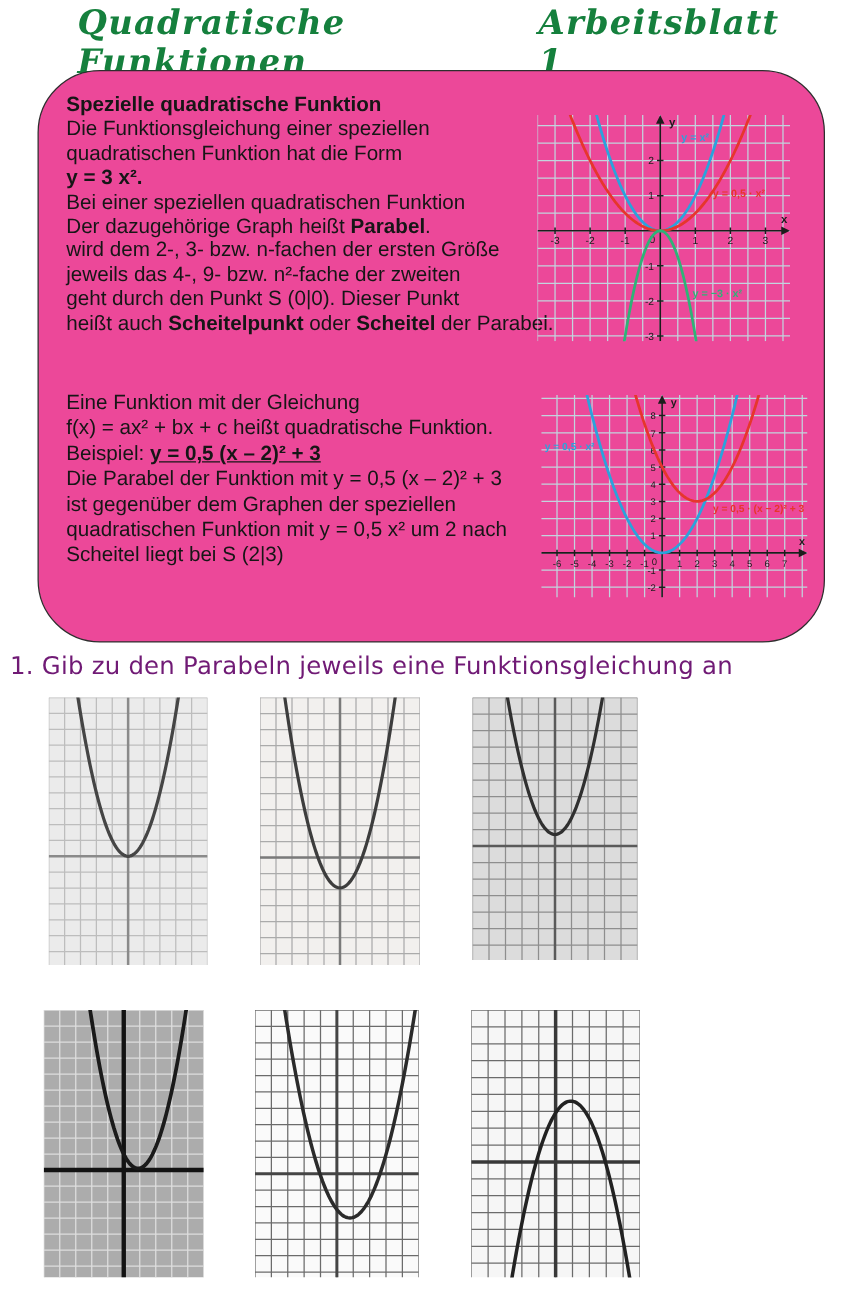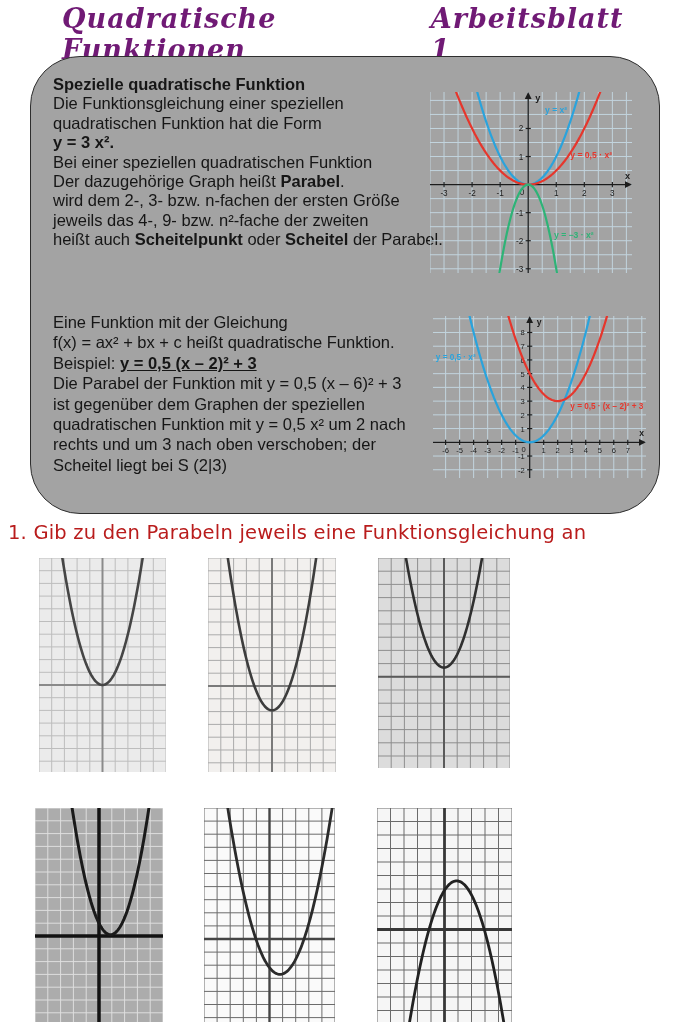--- a/index.html
+++ b/index.html
@@ -5,33 +5,33 @@
   html,body{margin:0;padding:0;}
   body{
     width:688px;height:1032px;position:relative;background:#ffffff;
     font-family:"Liberation Sans",sans-serif;color:#1a1a1a;overflow:hidden;
   }
   .title-row{
     position:absolute;left:62px;top:3px;width:570px;
     display:flex;justify-content:space-between;align-items:baseline;
     font-family:"DejaVu Serif",serif;font-style:italic;font-weight:600;
     font-size:27px;letter-spacing:1px;
-    border-bottom:2.2px solid #2b2ba6;padding-bottom:3px;color:#701a75;
+    border-bottom:2.2px solid #2b2ba6;padding-bottom:3px;color:#15803d;
   }
   .info-box{
     position:absolute;left:30px;top:56px;width:628px;height:456px;
-    border:1.6px solid #2e2e2e;border-radius:50px;background:#a3a3a3;
+    border:1.6px solid #2e2e2e;border-radius:50px;background:#ec4899;
   }
   .tblock{position:absolute;font-size:16.5px;color:#161616;}
   .lh1{line-height:19.4px;}
   .lh2{line-height:20.4px;}
   .tblock .hd{font-weight:bold;}
   .chart,.mini{position:absolute;}
   .task{
-    position:absolute;left:8px;top:521px;font-size:19.5px;color:#b91c1c;
+    position:absolute;left:8px;top:521px;font-size:19.5px;color:#701a75;
     font-family:"DejaVu Sans",sans-serif;letter-spacing:0.2px;
   }
   svg text{font-family:"Liberation Sans",sans-serif;}
 </style>
 </head>
 <body>
 
 <div class="title-row">
   <span>Quadratische Funktionen</span>
   <span>Arbeitsblatt 1</span>
@@ -41,20 +41,21 @@
   <div class="tblock lh1" style="left:22px;top:18px;width:400px;">
     <div class="hd">Spezielle quadratische Funktion</div>
     <div>
         <div><span>Die Funktionsgleichung einer speziellen</span></div>
         <div><span>quadratischen Funktion hat die Form</span></div>
         <div><span style="font-weight: bold;">y = 3 x².</span></div>
         <div><span>Bei einer speziellen quadratischen Funktion</span></div>
         <div><span>Der dazugehörige Graph heißt </span><span style="font-weight: bold;">Parabel</span><span>.</span></div>
         <div><span>wird dem 2-, 3- bzw. n-fachen der ersten Größe</span></div>
         <div><span>jeweils das 4-, 9- bzw. n²-fache der zweiten</span></div>
+        <div><span>geht durch den Punkt S (0|0). Dieser Punkt</span></div>
         <div><span>heißt auch </span><span style="font-weight: bold;">Scheitelpunkt</span><span> oder </span><span style="font-weight: bold;">Scheitel</span><span> der Parabel.</span></div>
       </div>
   </div>
   <div class="chart" style="left:399px;top:35px;"><svg width="202" height="181">
         <line x1="0" y1="0" x2="0" y2="181" stroke="#c2d4de" stroke-width="1"></line>
         <line x1="14.027777777777779" y1="0" x2="14.027777777777779" y2="181" stroke="#c2d4de" stroke-width="1"></line>
         <line x1="28.055555555555557" y1="0" x2="28.055555555555557" y2="181" stroke="#c2d4de" stroke-width="1"></line>
         <line x1="42.08333333333333" y1="0" x2="42.08333333333333" y2="181" stroke="#c2d4de" stroke-width="1"></line>
         <line x1="56.111111111111114" y1="0" x2="56.111111111111114" y2="181" stroke="#c2d4de" stroke-width="1"></line>
         <line x1="70.13888888888889" y1="0" x2="70.13888888888889" y2="181" stroke="#c2d4de" stroke-width="1"></line>
@@ -115,24 +116,23 @@
         <text x="140.27777777777777" y="65.94573643410853" fill="#e6362c" font-size="8.6" font-weight="bold" text-anchor="start">y = 0,5 · x²</text>
         <path d="M64.0 217.7 L65.0 210.5 L66.0 203.5 L67.0 196.7 L68.0 190.1 L69.0 183.8 L70.0 177.6 L71.0 171.7 L72.0 166.0 L73.0 160.5 L74.0 155.2 L75.0 150.1 L76.0 145.3 L77.0 140.6 L78.0 136.2 L79.0 132.0 L80.0 128.0 L81.0 124.2 L82.0 120.7 L83.0 117.3 L84.0 114.2 L85.0 111.2 L86.0 108.5 L87.0 106.0 L88.0 103.7 L89.0 101.6 L90.0 99.8 L91.0 98.1 L92.0 96.7 L93.0 95.5 L94.0 94.5 L95.0 93.7 L96.0 93.1 L97.0 92.8 L98.0 92.6 L99.0 92.7 L100.0 93.0 L101.0 93.4 L102.0 94.2 L103.0 95.1 L104.0 96.2 L105.0 97.6 L106.0 99.1 L107.0 100.9 L108.0 102.9 L109.0 105.1 L110.0 107.5 L111.0 110.1 L112.0 113.0 L113.0 116.0 L114.0 119.3 L115.0 122.8 L116.0 126.5 L117.0 130.4 L118.0 134.6 L119.0 138.9 L120.0 143.5 L121.0 148.2 L122.0 153.2 L123.0 158.4 L124.0 163.8 L125.0 169.5 L126.0 175.3 L127.0 181.4 L128.0 187.6 L129.0 194.1 L130.0 200.8 L131.0 207.7 L132.0 214.8 " fill="none" stroke="#2eb377" stroke-width="2.2" stroke-linecap="round"></path>
         <text x="124.00555555555555" y="145.92248062015503" fill="#2eb377" font-size="8.6" font-weight="bold" text-anchor="start">y = −3 · x²</text>
       </svg></div>
 
   <div class="tblock lh2" style="left:22px;top:255px;width:400px;">
     <div>
         <div><span>Eine Funktion mit der Gleichung</span></div>
         <div><span>f(x) = ax² + bx + c heißt quadratische Funktion.</span></div>
         <div><span>Beispiel: </span><span style="font-weight: bold; text-decoration: underline;">y = 0,5 (x – 2)² + 3</span></div>
-        <div><span>Die Parabel der Funktion mit y = 0,5 (x – 6)² + 3</span></div>
+        <div><span>Die Parabel der Funktion mit y = 0,5 (x – 2)² + 3</span></div>
         <div><span>ist gegenüber dem Graphen der speziellen</span></div>
         <div><span>quadratischen Funktion mit y = 0,5 x² um 2 nach</span></div>
-        <div><span>rechts und um 3 nach oben verschoben; der</span></div>
         <div><span>Scheitel liegt bei S (2|3)</span></div>
       </div>
   </div>
   <div class="chart" style="left:402px;top:259px;"><svg width="213" height="162">
         <line x1="12.611842105263161" y1="0" x2="12.611842105263161" y2="162" stroke="#c2d4de" stroke-width="1"></line>
         <line x1="26.625000000000007" y1="0" x2="26.625000000000007" y2="162" stroke="#c2d4de" stroke-width="1"></line>
         <line x1="40.63815789473684" y1="0" x2="40.63815789473684" y2="162" stroke="#c2d4de" stroke-width="1"></line>
         <line x1="54.65131578947369" y1="0" x2="54.65131578947369" y2="162" stroke="#c2d4de" stroke-width="1"></line>
         <line x1="68.66447368421052" y1="0" x2="68.66447368421052" y2="162" stroke="#c2d4de" stroke-width="1"></line>
         <line x1="82.67763157894737" y1="0" x2="82.67763157894737" y2="162" stroke="#c2d4de" stroke-width="1"></line>

